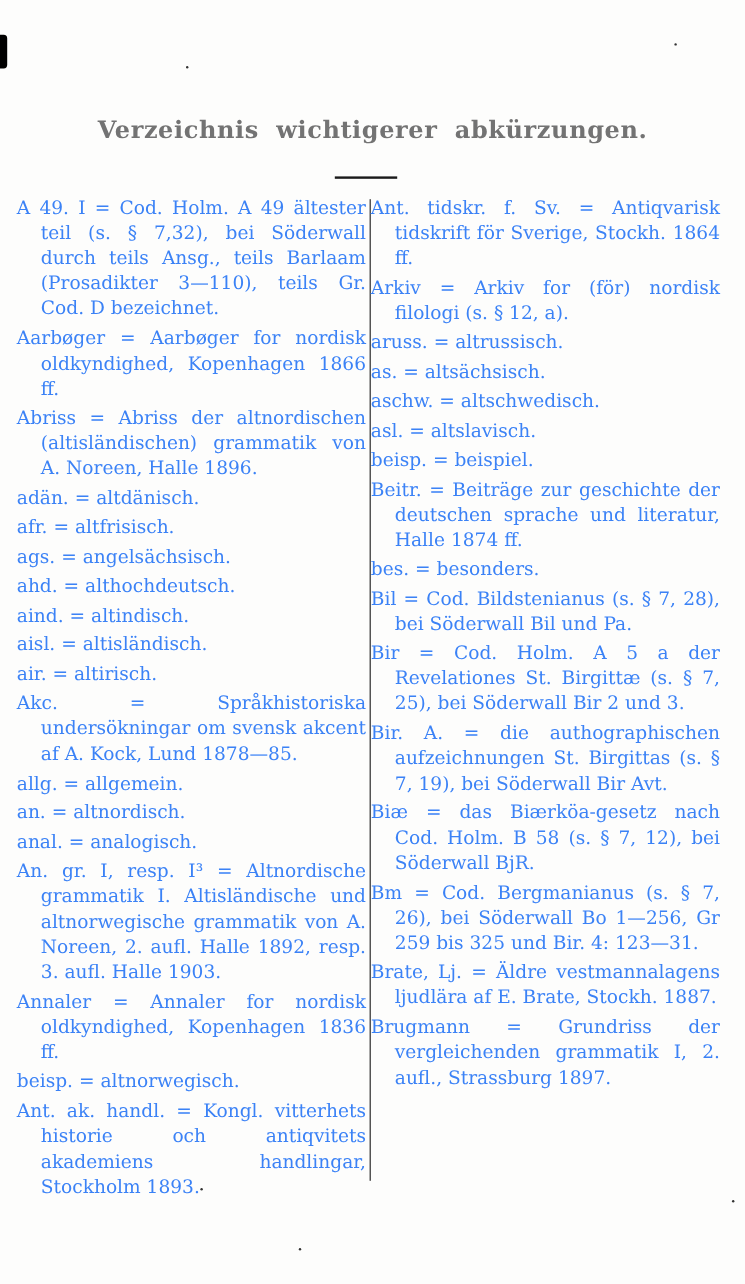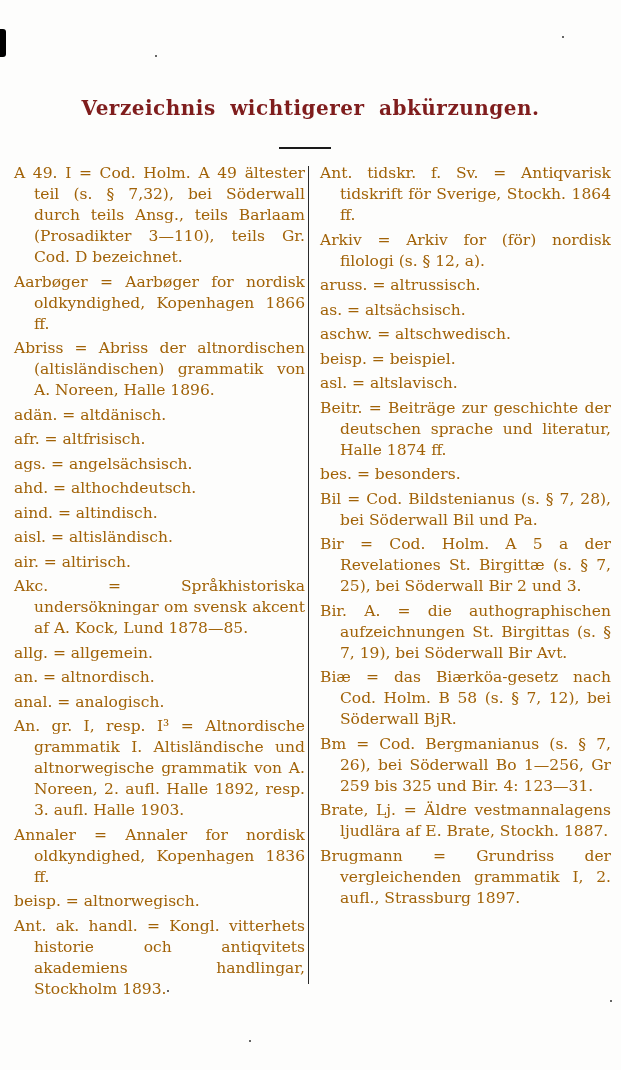--- a/index.html
+++ b/index.html
@@ -16,21 +16,21 @@
     position: absolute;
     top: 96px;
     left: 0;
     width: 100%;
     margin: 0;
     text-align: center;
     font-size: 20px;
     font-weight: bold;
     letter-spacing: 0.5px;
     word-spacing: 7px;
-    color: #7f1d1d;
+    color: #737373;
   }
   .title-rule {
     position: absolute;
     top: 147px;
     left: 279px;
     width: 52px;
     height: 0;
     border-top: 2px solid #1a1a1a;
   }
   .column-divider {
@@ -40,29 +40,29 @@
     width: 1px;
     height: 818px;
     background: #2b2b2b;
   }
   .col {
     position: absolute;
     top: 163px;
     width: 291px;
   }
   .col-left  { left: 14px; }
-  .col-right { left: 320px; }
+  .col-right { left: 309px; }
   .entry {
     margin: 0 0 3.5px 0;
     padding-left: 20px;
     text-indent: -20px;
     font-size: 15.5px;
     line-height: 21px;
     text-align: justify;
-    color: #a16207;
+    color: #3b82f6;
   }
   .corner-mark {
     position: absolute;
     left: 0;
     top: 29px;
     width: 6px;
     height: 28px;
     background: #000;
     border-radius: 0 3px 3px 0;
   }
@@ -107,22 +107,22 @@
       <p class="entry">beisp. = altnorwegisch.</p>
       <p class="entry">Ant. ak. handl. = Kongl. vitterhets historie och antiqvitets akademiens handlingar, Stockholm 1893.</p>
     </div>
 
   <div class="col col-right">
       <p class="entry">Ant. tidskr. f. Sv. = Antiqvarisk tidskrift för Sverige, Stockh. 1864 ff.</p>
       <p class="entry">Arkiv = Arkiv for (för) nordisk filologi (s. § 12, a).</p>
       <p class="entry">aruss. = altrussisch.</p>
       <p class="entry">as. = altsächsisch.</p>
       <p class="entry">aschw. = altschwedisch.</p>
+      <p class="entry">asl. = altslavisch.</p>
       <p class="entry">beisp. = beispiel.</p>
-      <p class="entry">asl. = altslavisch.</p>
       <p class="entry">Beitr. = Beiträge zur geschichte der deutschen sprache und literatur, Halle 1874 ff.</p>
       <p class="entry">bes. = besonders.</p>
       <p class="entry">Bil = Cod. Bildstenianus (s. § 7, 28), bei Söderwall Bil und Pa.</p>
       <p class="entry">Bir = Cod. Holm. A 5 a der Revelationes St. Birgittæ (s. § 7, 25), bei Söderwall Bir 2 und 3.</p>
       <p class="entry">Bir. A. = die authographischen aufzeichnungen St. Birgittas (s. § 7, 19), bei Söderwall Bir Avt.</p>
       <p class="entry">Biæ = das Biærköa-gesetz nach Cod. Holm. B 58 (s. § 7, 12), bei Söderwall BjR.</p>
       <p class="entry">Bm = Cod. Bergmanianus (s. § 7, 26), bei Söderwall Bo 1—256, Gr 259 bis 325 und Bir. 4: 123—31.</p>
       <p class="entry">Brate, Lj. = Äldre vestmannalagens ljudlära af E. Brate, Stockh. 1887.</p>
       <p class="entry">Brugmann = Grundriss der vergleichenden grammatik I, 2. aufl., Strassburg 1897.</p>
     </div>

